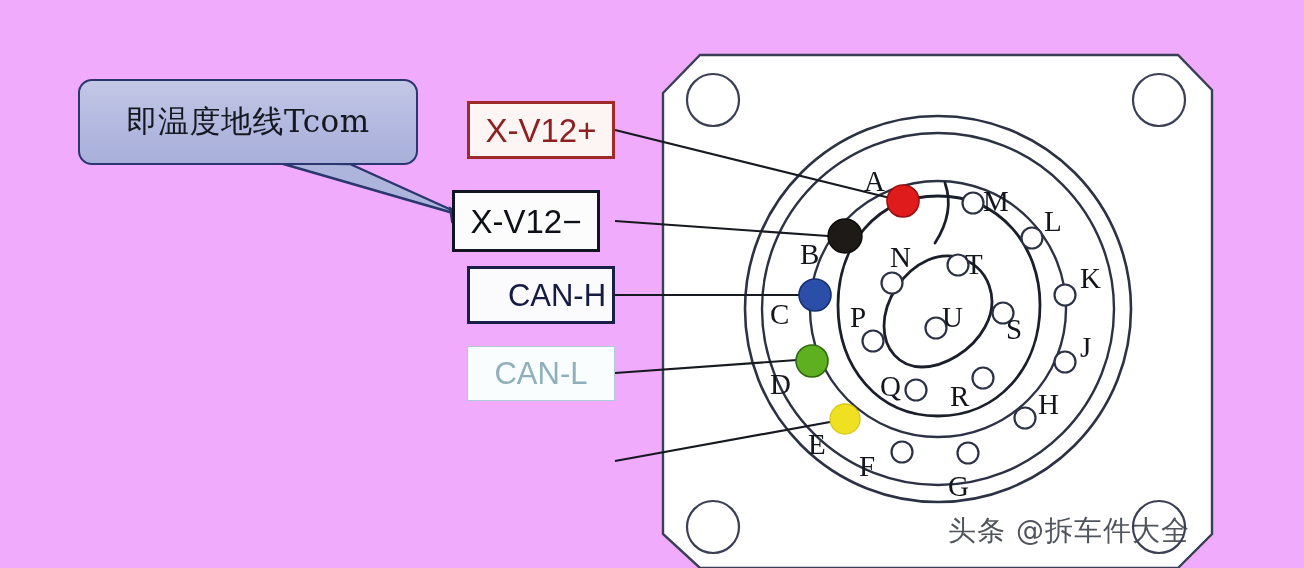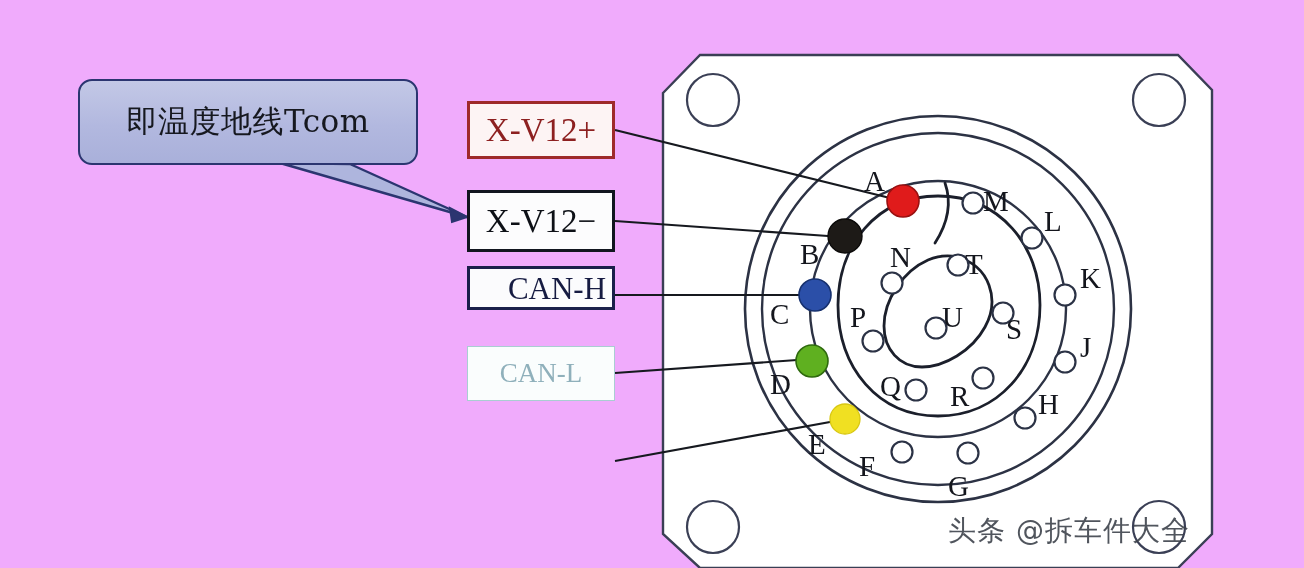--- a/index.html
+++ b/index.html
@@ -54,51 +54,51 @@
     display: flex;
     align-items: center;
     justify-content: center;
     background: #fcfcfd;
     z-index: 5;
     white-space: nowrap;
   }
   .label-box .lb-text {
     font-size: 33px;
     line-height: 1;
-    font-family: Liberation Serif, serif;
+    font-family: Liberation Sans, sans-serif;
   }
 
   #lbl-xv12p {
     left: 467px; top: 101px; width: 148px; height: 58px;
     border: 3px solid #9e2a2a;
     background: #fdf4f4;
   }
   #lbl-xv12p .lb-text { color: #8d2020; }
 
   #lbl-xv12m {
-    left: 467px; top: 190px; width: 148px; height: 62px;
+    left: 452px; top: 190px; width: 148px; height: 62px;
     border: 3px solid #11151f;
     background: #fcfcfd;
   }
   #lbl-xv12m .lb-text { color: #0d1016; }
 
   #lbl-canh {
-    left: 467px; top: 266px; width: 148px; height: 44px;
+    left: 467px; top: 266px; width: 148px; height: 58px;
     border: 3px solid #1a1f4a;
     background: #fbfbfd;
     padding-left: 32px;
   }
   #lbl-canh .lb-text { color: #161b42; font-size: 31px; }
 
   #lbl-canl {
     left: 467px; top: 346px; width: 148px; height: 55px;
     border: 1.6px solid #a9cdd2;
     background: #fafdfd;
   }
-  #lbl-canl .lb-text { color: #8fb0bb; font-size: 27px; }
+  #lbl-canl .lb-text { color: #8fb0bb; font-size: 31px; }
 
   #lbl-shield {
     left: 385px; top: 432px; width: 230px; height: 58px;
     border: 3px solid #0d1016;
     background: #fcfcfd;
   }
   #lbl-shield .lb-text { color: #0d1016; font-size: 31px; }
 
   
   .pin-letter {

